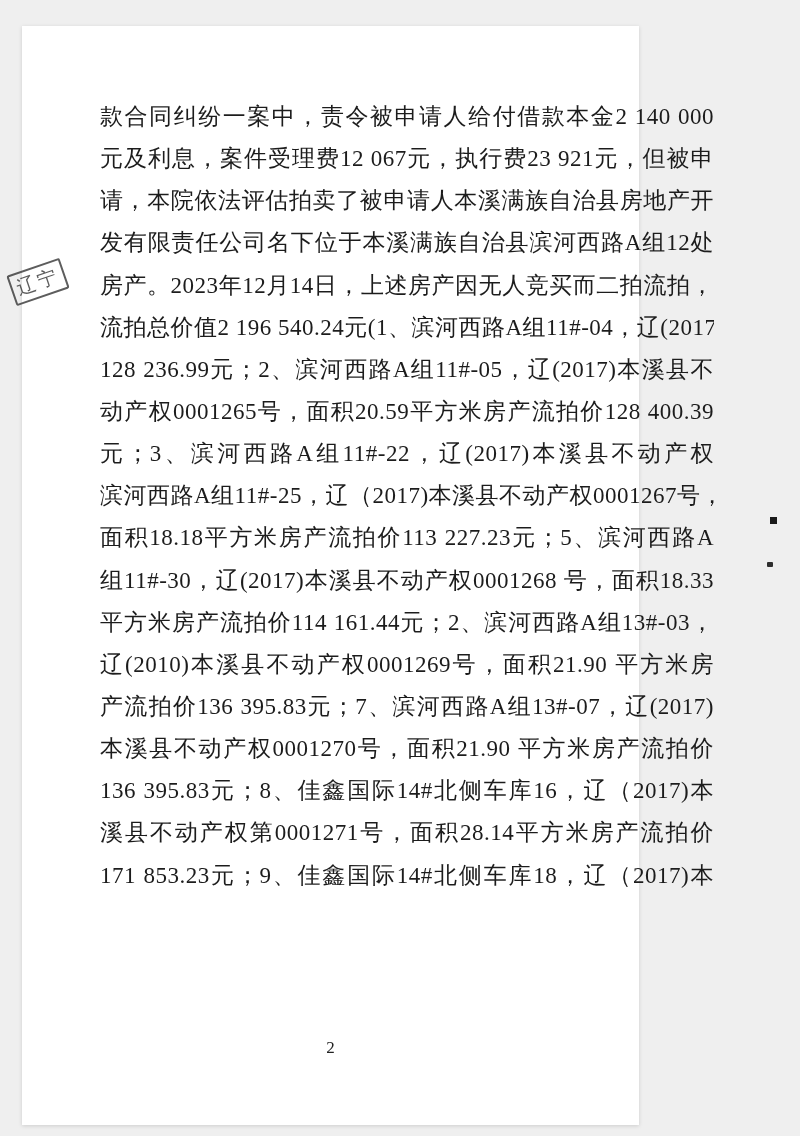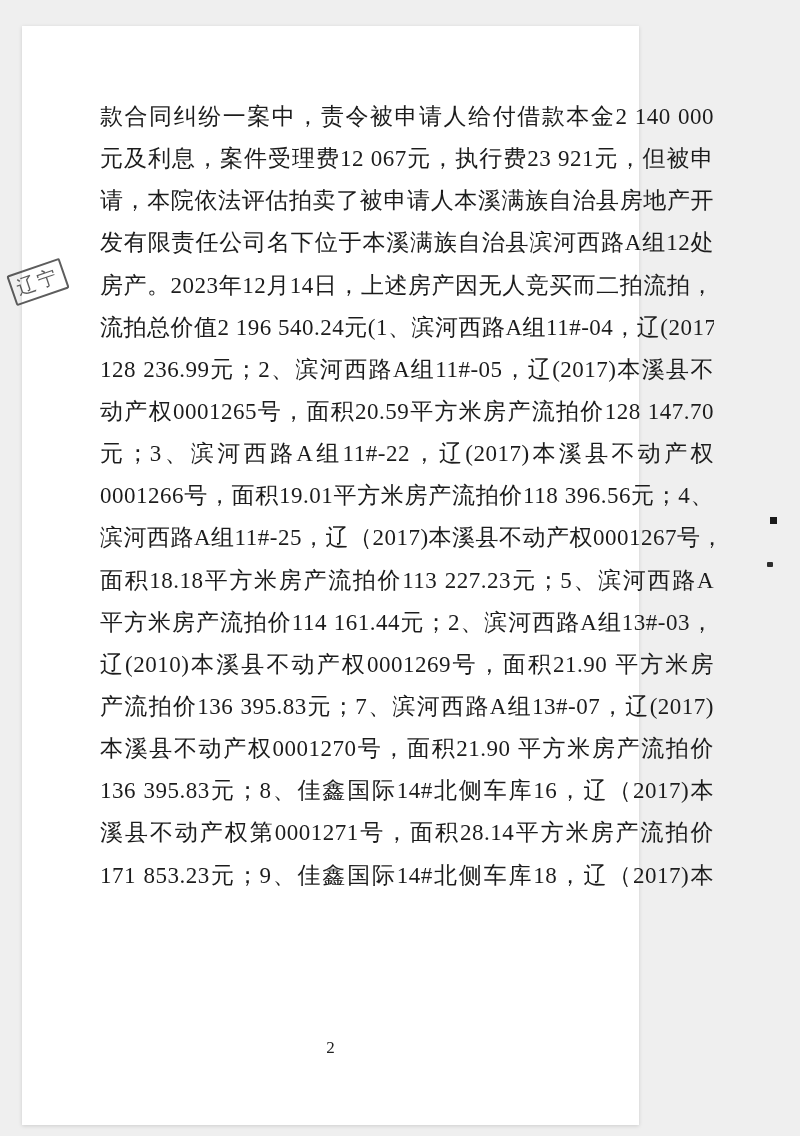--- a/index.html
+++ b/index.html
@@ -90,25 +90,25 @@
 
 <div class="page">
   <div class="text-block">
     <div class="line">款合同纠纷一案中，责令被申请人给付借款本金2 140 000</div>
     <div class="line">元及利息，案件受理费12 067元，执行费23 921元，但被申</div>
     <div class="line">请，本院依法评估拍卖了被申请人本溪满族自治县房地产开</div>
     <div class="line">发有限责任公司名下位于本溪满族自治县滨河西路A组12处</div>
     <div class="line">房产。2023年12月14日，上述房产因无人竞买而二拍流拍，</div>
     <div class="line">流拍总价值2 196 540.24元(1、滨河西路A组11#-04，辽(2017)</div>
     <div class="line">128 236.99元；2、滨河西路A组11#-05，辽(2017)本溪县不</div>
-    <div class="line">动产权0001265号，面积20.59平方米房产流拍价128 147.70</div>
+    <div class="line">动产权0001265号，面积20.59平方米房产流拍价128 400.39</div>
     <div class="line">元；3、滨河西路A组11#-22，辽(2017)本溪县不动产权</div>
-    <div class="line">0001266号，面积19.01平方米房产流拍价118 396.56元；4、</div>
     <div class="line">滨河西路A组11#-25，辽（2017)本溪县不动产权0001267号，</div>
     <div class="line">面积18.18平方米房产流拍价113 227.23元；5、滨河西路A</div>
+    <div class="line">组11#-30，辽(2017)本溪县不动产权0001268 号，面积18.33</div>
     <div class="line">平方米房产流拍价114 161.44元；2、滨河西路A组13#-03，</div>
     <div class="line">辽(2010)本溪县不动产权0001269号，面积21.90 平方米房</div>
     <div class="line">产流拍价136 395.83元；7、滨河西路A组13#-07，辽(2017)</div>
     <div class="line">本溪县不动产权0001270号，面积21.90 平方米房产流拍价</div>
     <div class="line">136 395.83元；8、佳鑫国际14#北侧车库16，辽（2017)本</div>
     <div class="line">溪县不动产权第0001271号，面积28.14平方米房产流拍价</div>
     <div class="line">171 853.23元；9、佳鑫国际14#北侧车库18，辽（2017)本</div>
   </div>
   <div class="page-number">2</div>
 </div>

